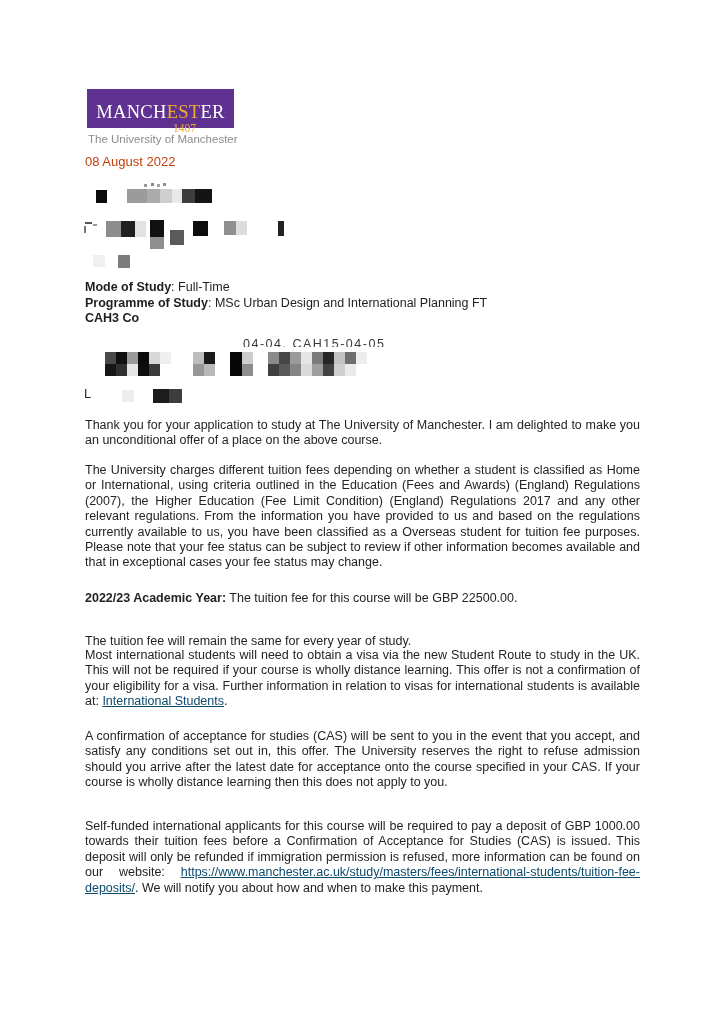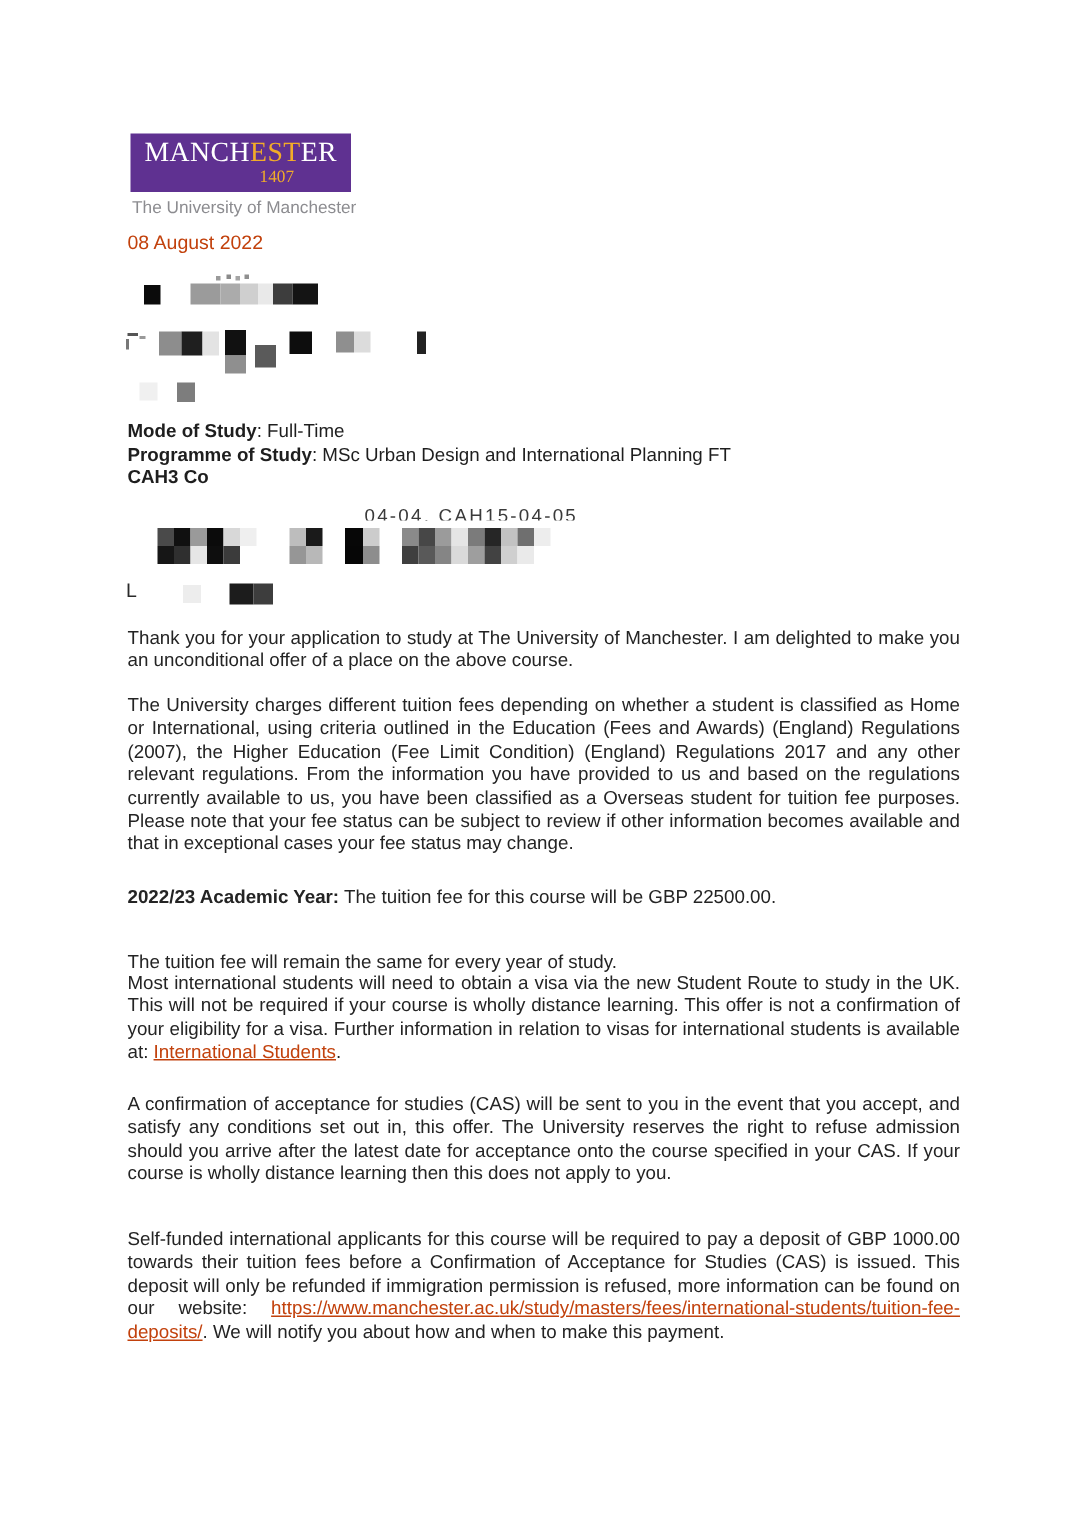--- a/index.html
+++ b/index.html
@@ -6,32 +6,32 @@
   body{
     width:720px;height:1018px;background:#ffffff;position:relative;
     font-family:"Liberation Sans", sans-serif;color:#232323;overflow:hidden;
   }
   .page{position:absolute;inset:0;}
   .logo-box{
     position:absolute;left:87px;top:89px;width:147px;height:39px;
     background:#5f3191;color:#ffffff;font-family:"Liberation Serif", serif;
     text-align:center;
   }
-  .wordmark{font-size:18.5px;letter-spacing:0.3px;margin-top:4px;line-height:1;white-space:nowrap;}
+  .wordmark{font-size:18.5px;letter-spacing:0.3px;margin-top:14px;line-height:1;white-space:nowrap;}
   .gold{color:#f2ac29;}
   .logo-year{font-size:11.5px;line-height:1;margin-top:1px;transform:translateX(24px);}
   .logo-subtitle{position:absolute;left:88px;top:133px;font-size:11.5px;color:#8c8c90;}
   .date{position:absolute;left:85px;top:154px;font-size:13px;color:#c2410c;}
   #details{position:absolute;left:85px;top:280px;font-size:12.5px;line-height:15.6px;color:#1e1e1e;}
   .b{font-weight:bold;}
   .para{
     position:absolute;left:85px;width:555px;margin:0;
     font-size:12.5px;line-height:15.4px;text-align:justify;color:#242424;
   }
-  .lnk{color:#c2410c;text-decoration:underline;cursor:pointer;}
+  .lnk{color:#0c4a6e;text-decoration:underline;cursor:pointer;}
   .cah-fragment{
     position:absolute;left:243px;top:337px;width:195px;height:10px;overflow:hidden;
     font-size:12.5px;color:#3a3a3a;letter-spacing:1.5px;white-space:nowrap;
   }
   .salutation{position:absolute;left:84px;top:386px;font-size:13px;color:#2a2a2a;}
   .rb{position:absolute;}
 </style>
 </head>
 <body>
 

